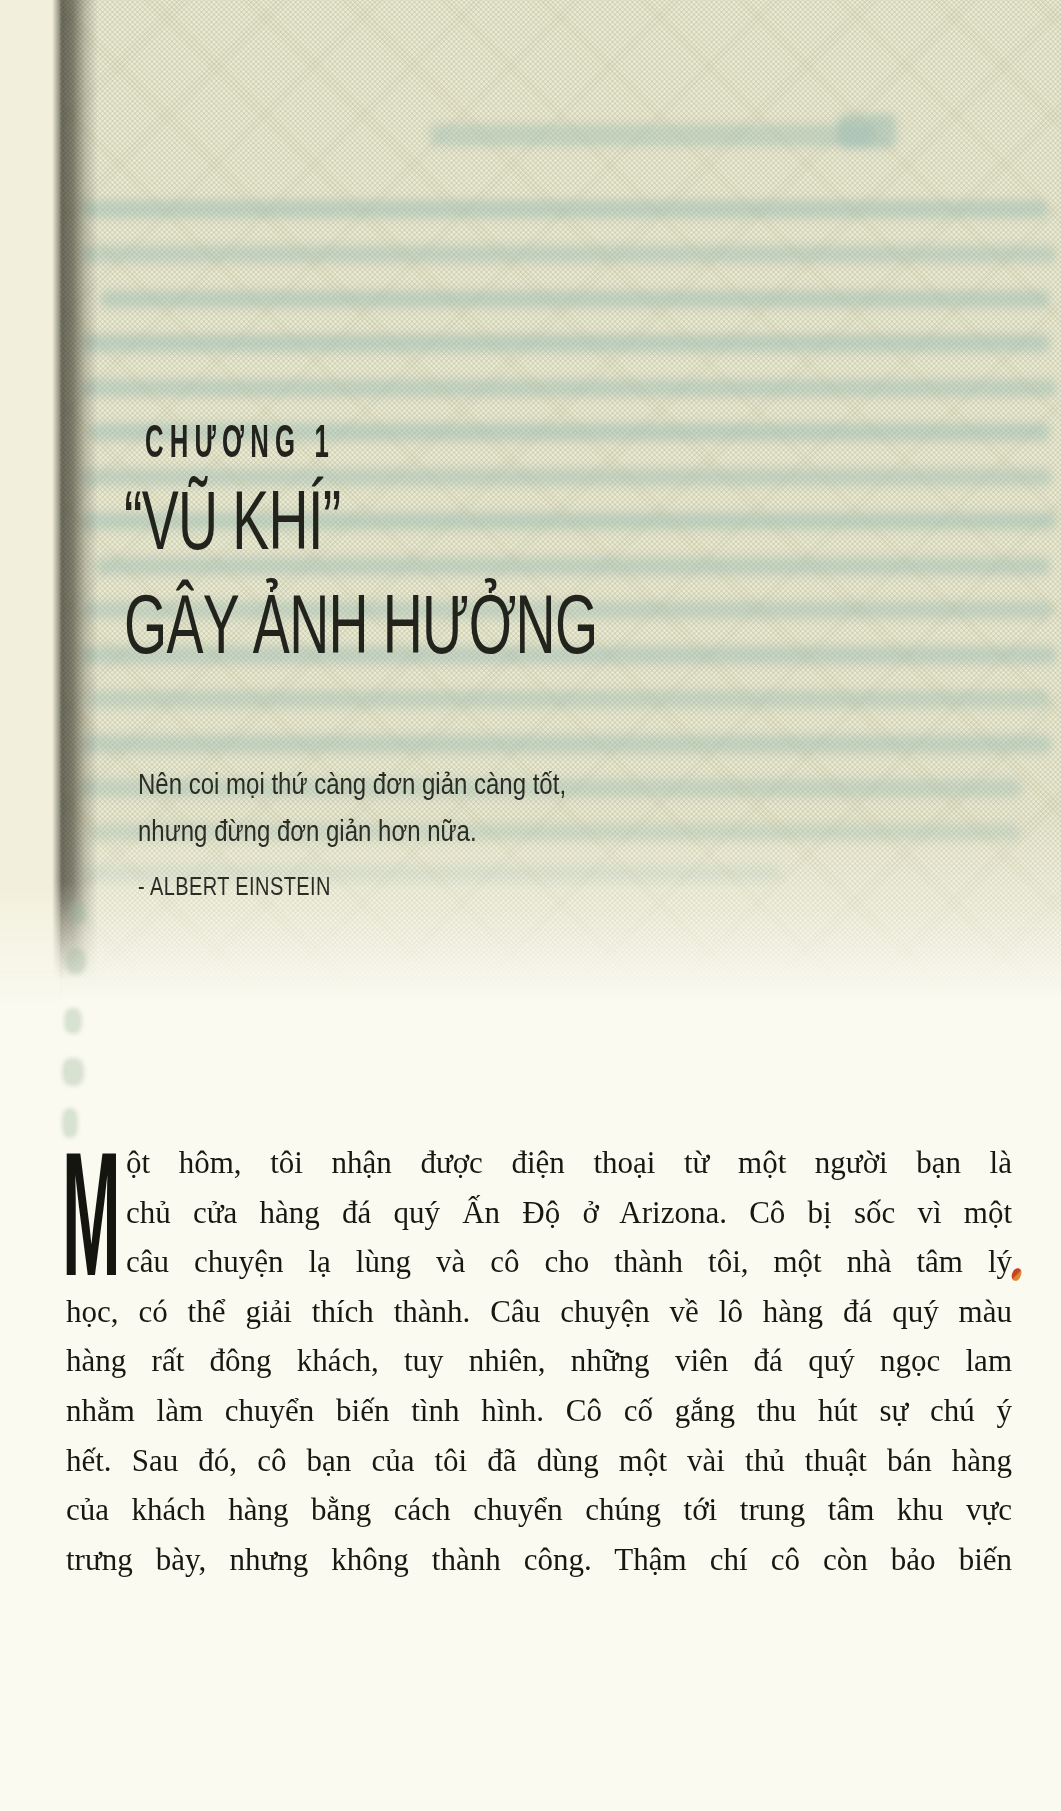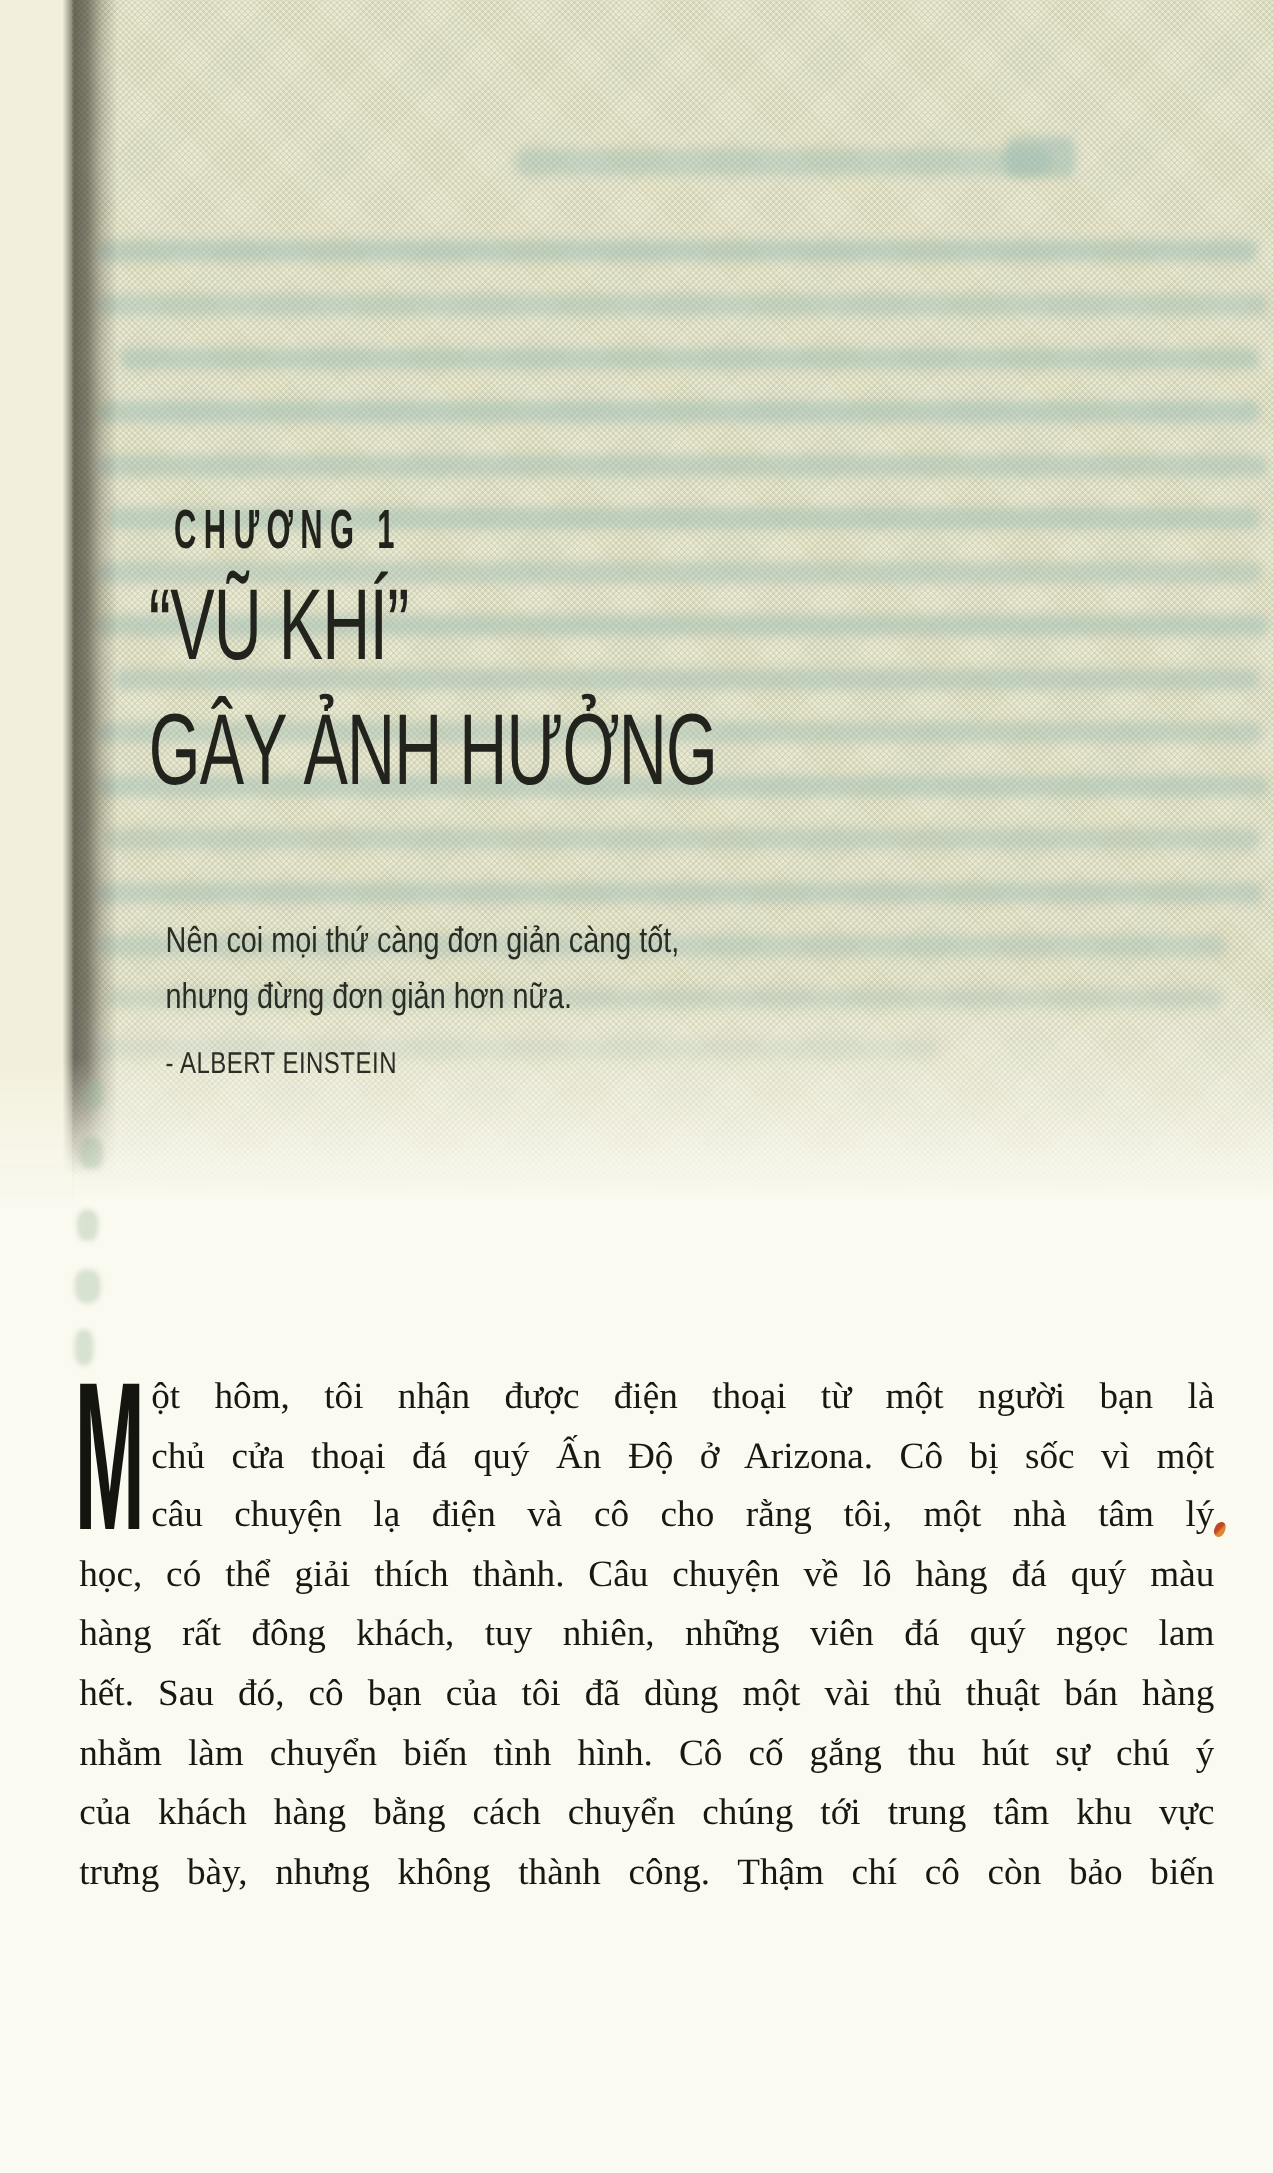--- a/index.html
+++ b/index.html
@@ -151,26 +151,26 @@
   <div class="quote-block">
     <div>Nên coi mọi thứ càng đơn giản càng tốt,</div>
     <div>nhưng đừng đơn giản hơn nữa.</div>
     <div class="quote-attrib">- ALBERT EINSTEIN</div>
   </div>
 
   <div class="drop-cap">M</div>
 
   <div class="body-text" id="body-lines">
       <div class="bline ind">ột hôm, tôi nhận được điện thoại từ một người bạn là</div>
-      <div class="bline ind">chủ cửa thoại đá quý Ấn Độ ở Arizona. Cô bị sốc vì một</div>
-      <div class="bline ind">câu chuyện lạ điện và cô cho rằng tôi, một nhà tâm lý</div>
+      <div class="bline ind">chủ cửa hàng đá quý Ấn Độ ở Arizona. Cô bị sốc vì một</div>
+      <div class="bline ind">câu chuyện lạ lùng và cô cho thành tôi, một nhà tâm lý</div>
       <div class="bline">học, có thể giải thích thành. Câu chuyện về lô hàng đá quý màu</div>
       <div class="bline">hàng rất đông khách, tuy nhiên, những viên đá quý ngọc lam</div>
+      <div class="bline">nhằm làm chuyển biến tình hình. Cô cố gắng thu hút sự chú ý</div>
       <div class="bline">hết. Sau đó, cô bạn của tôi đã dùng một vài thủ thuật bán hàng</div>
-      <div class="bline">nhằm làm chuyển biến tình hình. Cô cố gắng thu hút sự chú ý</div>
       <div class="bline">của khách hàng bằng cách chuyển chúng tới trung tâm khu vực</div>
       <div class="bline">trưng bày, nhưng không thành công. Thậm chí cô còn bảo biến</div>
     </div>
 
   <div class="red-speck"></div>
 
 <div class="ghost-speck" style="top: 900px; left: 70px; width: 16px; height: 24px;"></div>
     <div class="ghost-speck" style="top: 948px; left: 66px; width: 20px; height: 26px;"></div>
     <div class="ghost-speck" style="top: 1008px; left: 64px; width: 18px; height: 26px;"></div>
     <div class="ghost-speck" style="top: 1058px; left: 62px; width: 22px; height: 28px;"></div>

